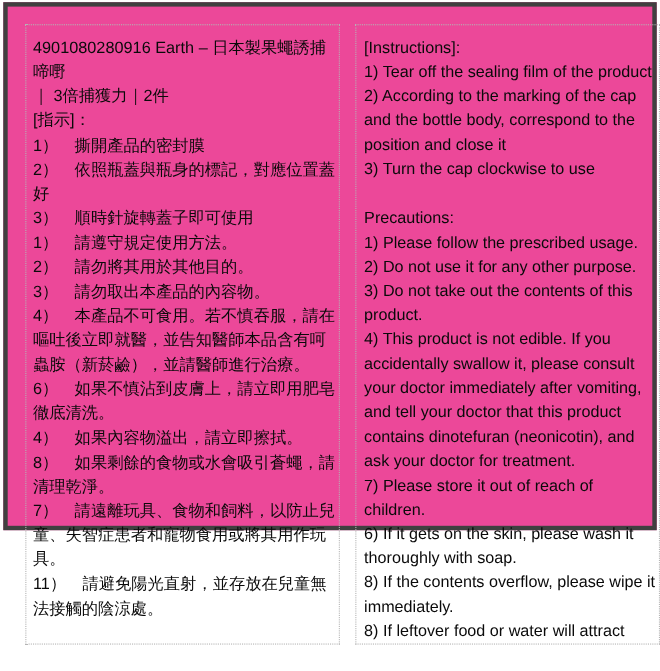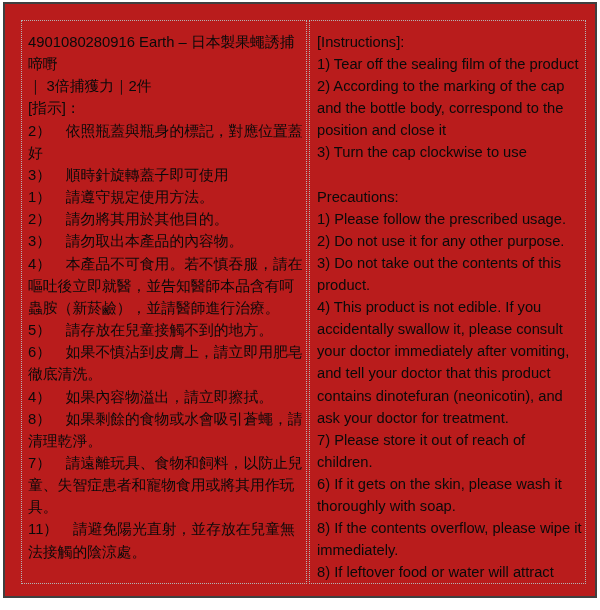--- a/index.html
+++ b/index.html
@@ -12,41 +12,41 @@
     height: 610px;
     font-family: "Liberation Sans", "DejaVu Sans", sans-serif;
     color: #0a0a0a;
     -webkit-font-smoothing: antialiased;
   }
   .page-frame {
     position: absolute;
     left: 3px;
     top: 2px;
     width: 594px;
-    height: 596px;
-    border: 2px solid #404040;
-    background: #b91c1c;
+    height: 480px;
+    border: 4px solid #404040;
+    background: #ec4899;
     box-sizing: border-box;
   }
   .col {
     box-sizing: border-box;
     border: 1px dotted #b4b4b4;
     overflow: hidden;
   }
   .col-left {
     position: absolute;
     left: 16px;
     top: 16px;
     width: 286px;
     height: 564px;
     padding: 10px 2px 4px 6px;
   }
   .col-right {
     position: absolute;
-    left: 304px;
+    left: 316px;
     top: 16px;
     width: 277px;
     height: 564px;
     padding: 10px 2px 4px 7px;
   }
   .line {
     font-size: 14.6px;
     line-height: 22.1px;
     white-space: pre-wrap;
     letter-spacing: 0px;
@@ -73,27 +73,27 @@
 </style>
 </head>
 <body>
 
 <div class="page-frame">
 
   <div class="col col-left">
     <div class="line">4901080280916 Earth – 日本製果蠅誘捕啼嘢</div>
     <div class="line">｜ 3倍捕獲力｜2件</div>
     <div class="line">[指示]：</div>
+    <div class="line">1）　撕開產品的密封膜</div>
     <div class="line">2）　依照瓶蓋與瓶身的標記，對應位置蓋好</div>
     <div class="line">3）　順時針旋轉蓋子即可使用</div>
     <div class="line">1）　請遵守規定使用方法。</div>
     <div class="line">2）　請勿將其用於其他目的。</div>
     <div class="line">3）　請勿取出本產品的內容物。</div>
     <div class="line">4）　本產品不可食用。若不慎吞服，請在嘔吐後立即就醫，並告知醫師本品含有呵蟲胺（新菸鹼），並請醫師進行治療。</div>
-    <div class="line">5）　請存放在兒童接觸不到的地方。</div>
     <div class="line">6）　如果不慎沾到皮膚上，請立即用肥皂徹底清洗。</div>
     <div class="line">4）　如果內容物溢出，請立即擦拭。</div>
     <div class="line">8）　如果剩餘的食物或水會吸引蒼蠅，請清理乾淨。</div>
     <div class="line">7）　請遠離玩具、食物和飼料，以防止兒童、失智症患者和寵物食用或將其用作玩具。</div>
     <div class="line">11）　請避免陽光直射，並存放在兒童無法接觸的陰涼處。</div>
 
   </div>
 
   <div class="col col-right">
     <div class="line">[Instructions]:</div>

